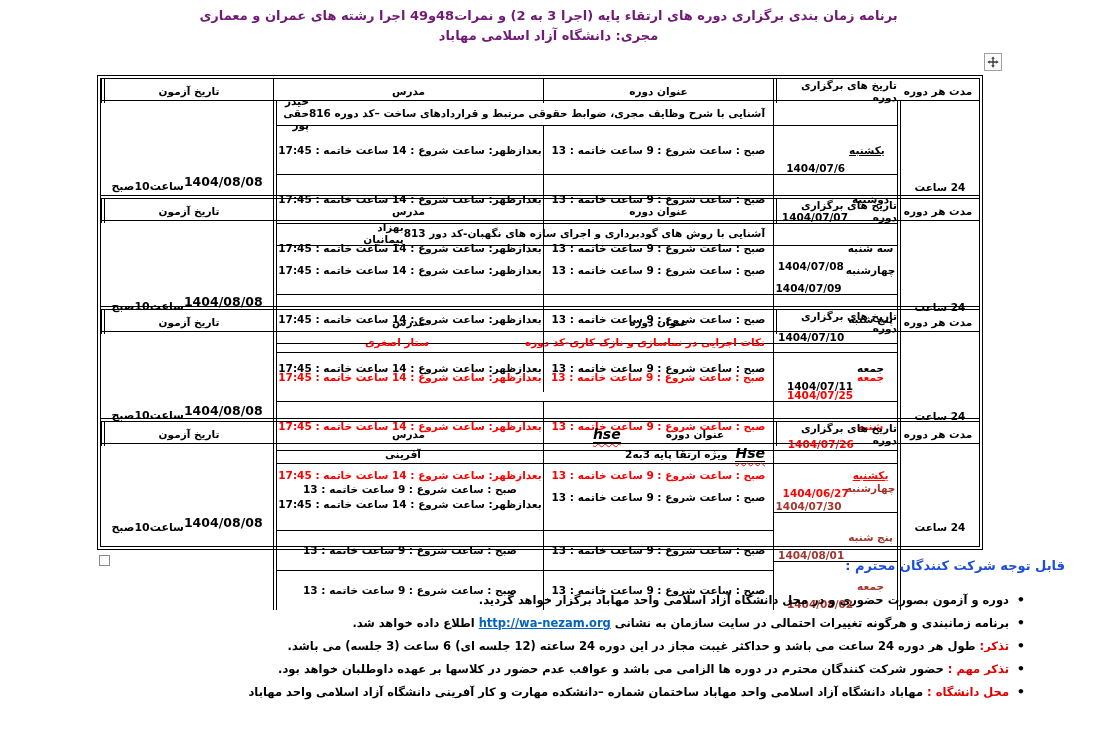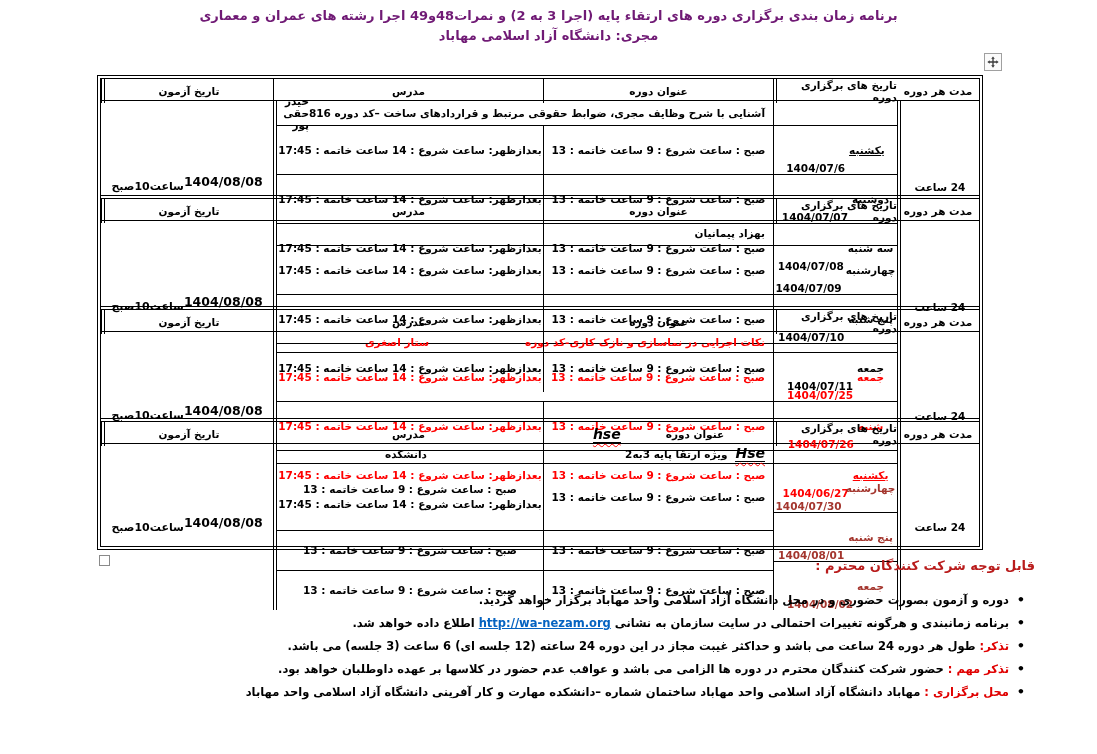--- a/index.html
+++ b/index.html
@@ -61,21 +61,21 @@
   .hse { border-bottom:1.2px solid #000; text-decoration:underline wavy #ff0000 1px;
     text-underline-offset:3.5px; text-decoration-skip-ink:none; font-size:14px; font-weight:700;font-style:italic; }
 
   
   .move-handle { position:absolute; top:53px; left:984px; width:18px; height:18px;
     border:1px solid #a0a0a0; background:#fbfbfb; display:flex; align-items:center; justify-content:center; }
   .resize-handle { position:absolute; top:555px; left:99px; width:11px; height:11px;
     border:1.5px solid #8a8a8a; background:#fff; }
 
   
-  .notes-heading { position:absolute; top:558px; right:62px; color:#b91c1c; font-weight:700; font-size:13px; }
+  .notes-heading { position:absolute; top:558px; right:32px; color:#1d4ed8; font-weight:700; font-size:13px; }
   .notes-list { position:absolute; top:593px; right:72px; left:30px; list-style:none; }
   .notes-list li { position:relative; padding-right:16px; margin-bottom:8px; text-align:right;
     font-weight:700; font-size:11.5px; line-height:15px; }
   .notes-list li::before { content:"•"; position:absolute; right:0; top:-1px; font-size:13px; }
   .note-label { color:#e00000;margin-top:40px; }
   .site-link { color:#0563c1; text-decoration:underline; font-weight:700; direction:ltr; unicode-bidi:embed; }
 </style>
 </head>
 <body>
 
@@ -162,20 +162,21 @@
             <span>پنج شنبه</span>
             <span class="num">1404/07/10</span>
           </div>
         <div class="dcell">
             <span>جمعه</span>
             <span class="num">1404/07/11</span>
           </div>
       </div>
       <div class="maincol">
         <div class="trow">
+          <span class="ctitle">آشنایی با روش های گودبرداری و اجرای سازه های نگهبان-کد دور  813</span>
           <span>بهزاد پیمانیان</span>
         </div>
         <div class="srow">
           <div class="scell mcell">صبح : ساعت شروع : 9 ساعت خاتمه : 13</div>
           <div class="scell">بعدازظهر: ساعت شروع : 14 ساعت خاتمه : 17:45</div>
         </div>
         <div class="srow">
           <div class="scell mcell">صبح : ساعت شروع : 9 ساعت خاتمه : 13</div>
           <div class="scell">بعدازظهر: ساعت شروع : 14 ساعت خاتمه : 17:45</div>
         </div>
@@ -268,21 +269,21 @@
             <span>جمعه</span>
             <span class="num">1404/08/02</span>
           </div>
       </div>
       <div class="maincol">
         <div class="trow">
           <span class="ctitle">
             <span class="hse">Hse</span>
             <span>ویژه ارتقا پایه 3به2</span>
           </span>
-          <span>دانشکده</span>
+          <span>آفرینی</span>
         </div>
         <div class="srow r1">
           <div class="scell mcell">
             <div>صبح : ساعت شروع : 9 ساعت خاتمه : 13</div>
           </div>
           <div class="scell">
             <div>صبح : ساعت شروع : 9 ساعت خاتمه : 13</div>
             <div>بعدازظهر: ساعت شروع : 14 ساعت خاتمه : 17:45</div>
           </div>
         </div>
@@ -314,15 +315,15 @@
   <li>
     <span>برنامه زمانبندی و هرگونه تغییرات احتمالی در سایت سازمان به نشانی </span><a class="site-link" href="#">http://wa-nezam.org</a><span> اطلاع داده خواهد شد.</span>
   </li>
   <li>
     <span class="note-label">تذکر:</span><span> طول هر دوره 24 ساعت می باشد و حداکثر غیبت مجاز در این دوره 24 ساعته (12 جلسه ای) 6 ساعت (3 جلسه) می باشد.</span>
   </li>
   <li>
     <span class="note-label">تذکر مهم :</span><span> حضور شرکت کنندگان محترم در دوره ها الزامی می باشد و عواقب عدم حضور در کلاسها بر عهده داوطلبان خواهد بود.</span>
   </li>
   <li>
-    <span class="note-label">محل برگزاری :</span><span> مهاباد دانشگاه آزاد اسلامی واحد مهاباد ساختمان شماره –دانشکده مهارت و کار آفرینی دانشگاه آزاد اسلامی واحد مهاباد</span>
+    <span class="note-label">محل دانشگاه :</span><span> مهاباد دانشگاه آزاد اسلامی واحد مهاباد ساختمان شماره –دانشکده مهارت و کار آفرینی دانشگاه آزاد اسلامی واحد مهاباد</span>
   </li>
 </ul>
 
 </body></html>

